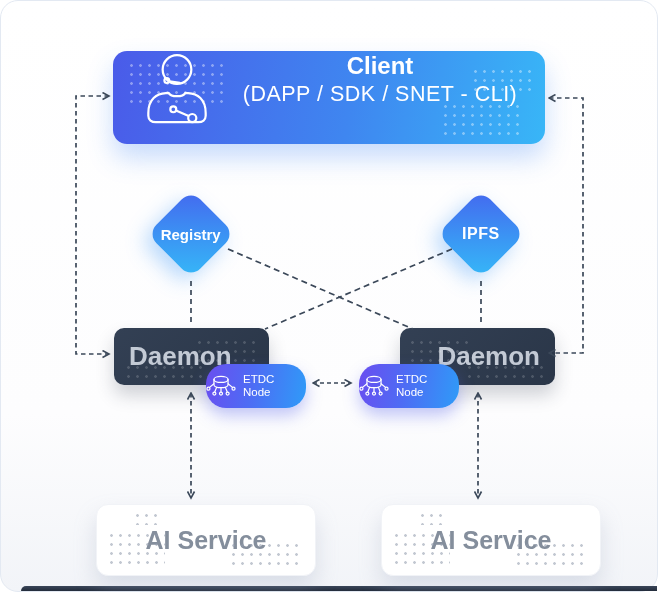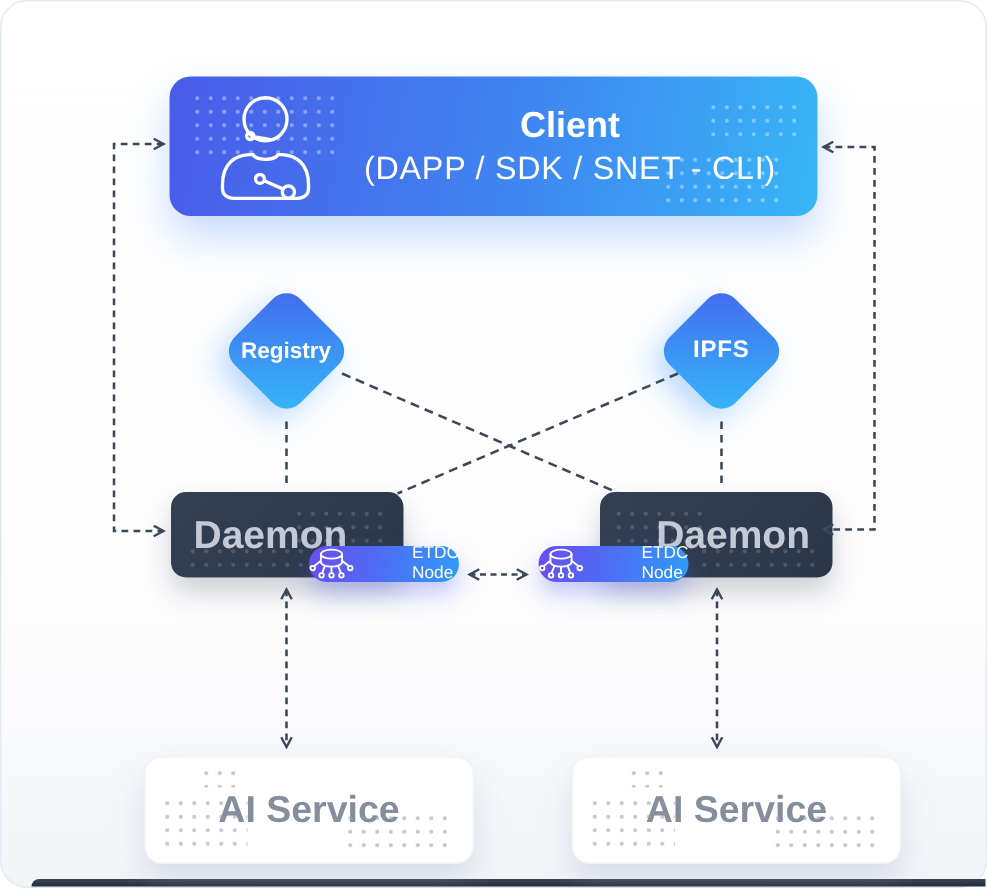--- a/index.html
+++ b/index.html
@@ -16,21 +16,21 @@
     border-top-left-radius:5px;
   }
 
   
   .node{position:absolute;box-sizing:border-box;}
 
   .client{
     left:112px;top:50px;width:432px;height:93px;border-radius:14px;
     background:linear-gradient(100deg,#4a5be9 0%,#3f86f0 55%,#38b6f7 100%);
     box-shadow:0 14px 26px rgba(59,130,246,.28);
-    display:flex;align-items:center;color:#fff;overflow:hidden;
+    display:flex;align-items:flex-start;color:#fff;overflow:hidden;
   }
   .client .icon-wrap{width:128px;display:flex;justify-content:center;align-items:center;}
   .client .txt{flex:1;text-align:center;padding-right:26px;line-height:1.25;}
   .client .title{font-size:24px;font-weight:700;}
   .client .subtitle{font-size:21.5px;font-weight:400;letter-spacing:.5px;}
 
   .diamond{
     width:62px;height:62px;border-radius:13px;
     background:linear-gradient(135deg,#4468ef 0%,#3a9af4 60%,#36b8f8 100%);
     transform:rotate(45deg);
@@ -47,24 +47,24 @@
     top:327px;width:155px;height:57px;border-radius:10px;
     background:linear-gradient(135deg,#334054 0%,#2a3648 100%);
     box-shadow:0 10px 18px rgba(40,52,70,.22);
     display:flex;align-items:center;color:#c3cad5;
     font-size:26px;font-weight:700;overflow:hidden;
   }
   .daemon-left{left:113px;justify-content:flex-start;padding-left:15px;}
   .daemon-right{left:399px;justify-content:flex-end;padding-right:15px;}
 
   .pill{
-    top:363px;width:100px;height:24px;border-radius:20px;
+    top:363px;width:100px;height:44px;border-radius:20px;
     background:linear-gradient(100deg,#6a4ef0 0%,#4e6bf4 45%,#2f9bf8 100%);
     box-shadow:0 8px 16px rgba(86,96,235,.35);
-    display:flex;align-items:center;justify-content:space-between;gap:7px;
+    display:flex;align-items:center;justify-content:flex-start;gap:7px;
     color:#fff;z-index:4;
   }
   .pill-left{left:205px;}
   .pill-right{left:358px;}
   .pill .plabel{font-size:11.5px;line-height:1.15;font-weight:400;}
 
   .ai{
     top:503px;width:220px;height:72px;border-radius:12px;
     background:#fff;border:1px solid #f1f3f7;
     box-shadow:0 12px 22px rgba(150,160,185,.28);

